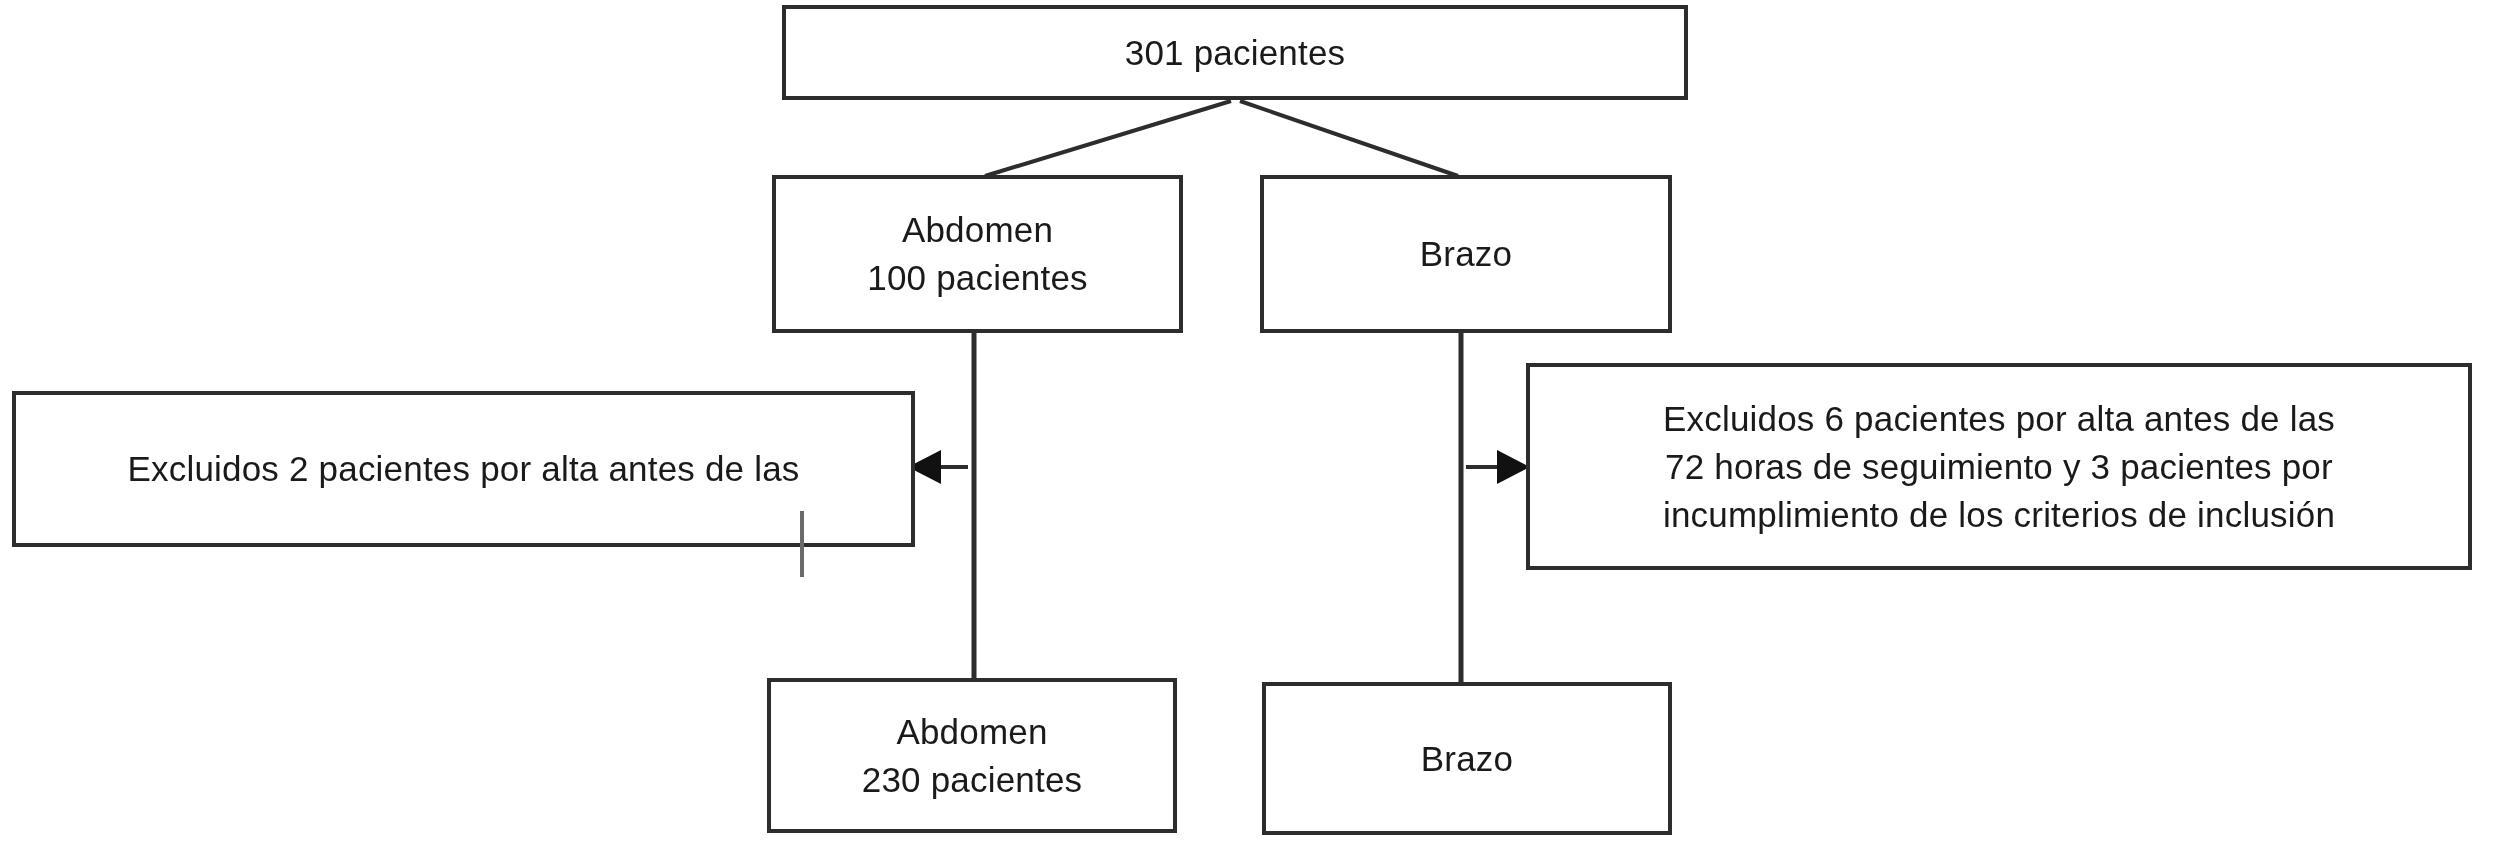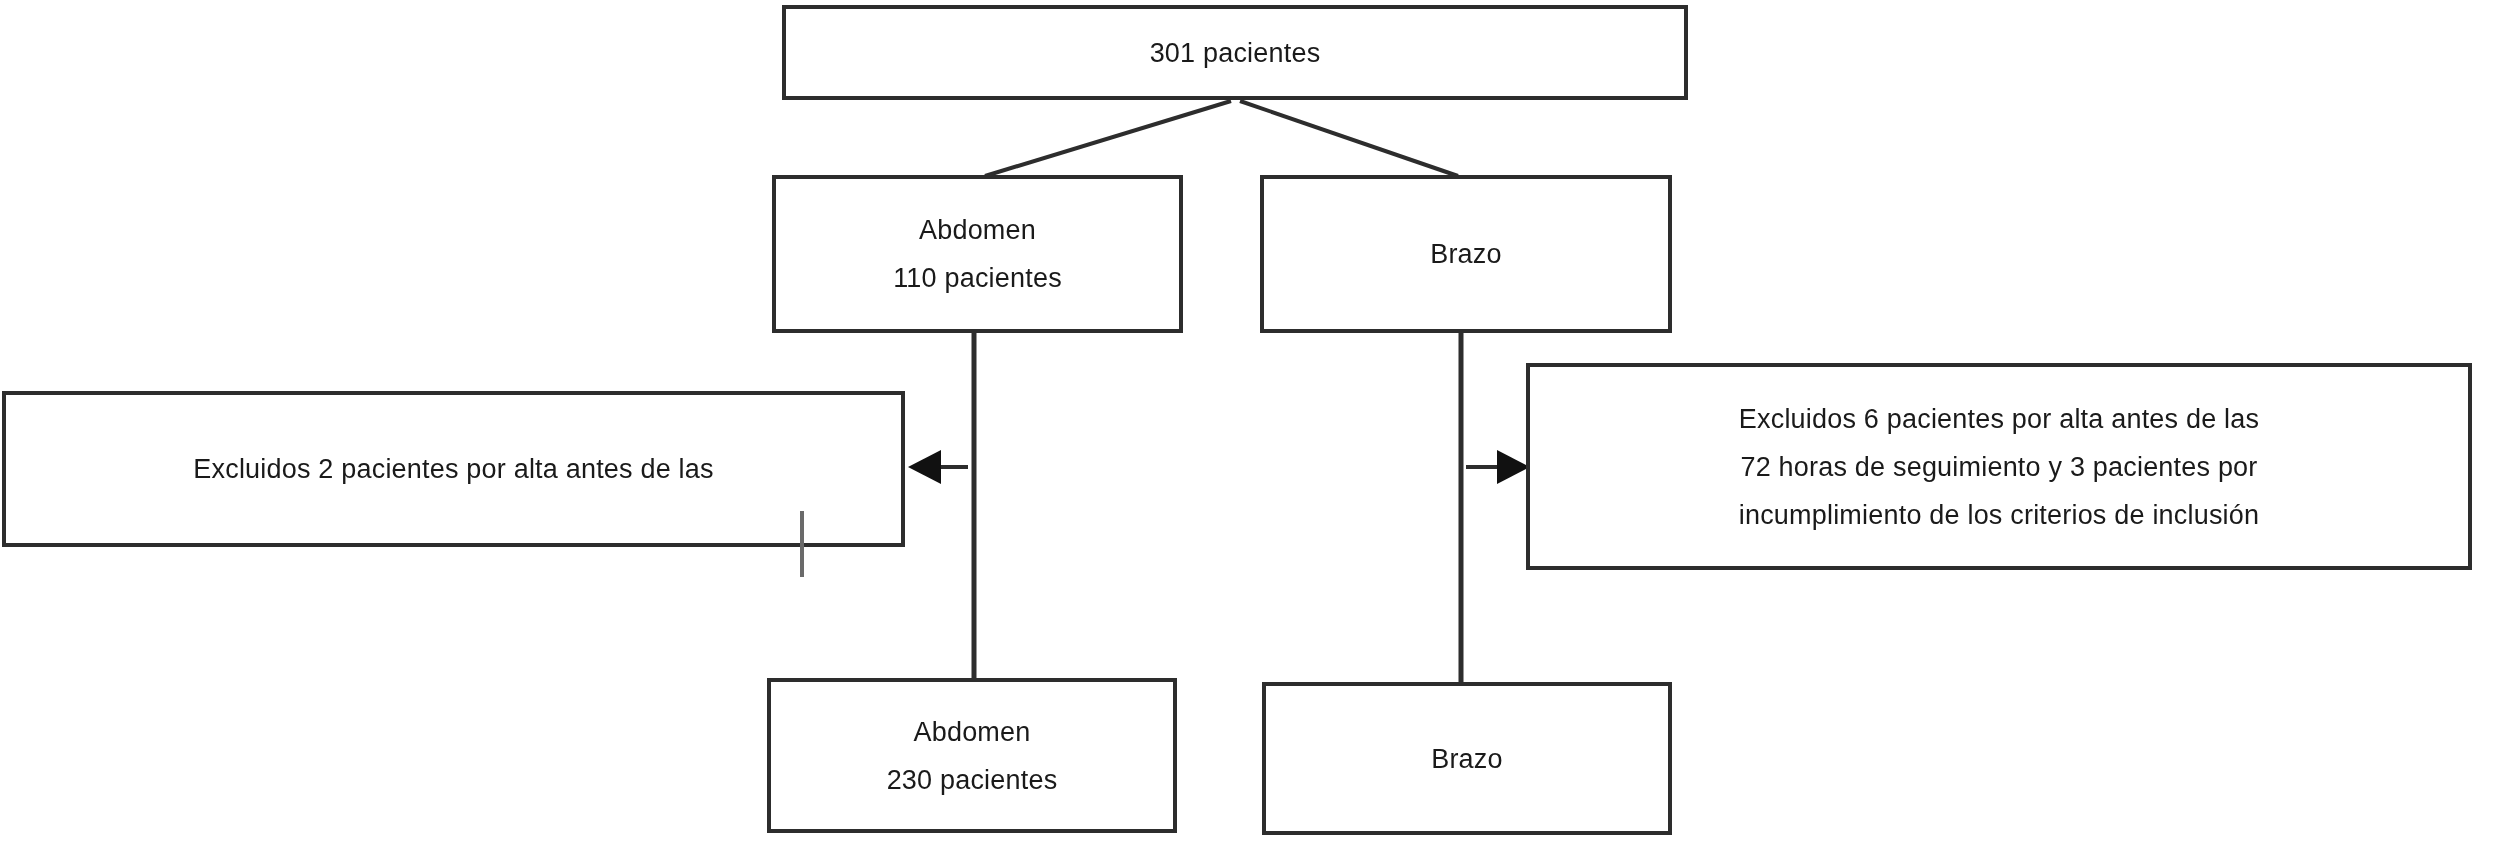--- a/index.html
+++ b/index.html
@@ -26,29 +26,29 @@
   .flow-box {
     position: absolute;
     box-sizing: border-box;
     border: 4px solid #2d2d2d;
     background: #ffffff;
     display: flex;
     flex-direction: column;
     align-items: center;
     justify-content: center;
     text-align: center;
-    font-size: 27px;
+    font-size: 35px;
     line-height: 48px;
     color: #1a1a1a;
     letter-spacing: 0.2px;
   }
   .box-total     { left: 782px;  top: 5px;   width: 906px; height: 95px;  }
   .box-abd1      { left: 772px;  top: 175px; width: 411px; height: 158px; }
   .box-brz1      { left: 1260px; top: 175px; width: 412px; height: 158px; }
-  .box-excl-l    { left: 2px;    top: 391px; width: 903px; height: 156px; }
+  .box-excl-l    { left: 12px;    top: 391px; width: 903px; height: 156px; }
   .box-excl-r    { left: 1526px; top: 363px; width: 946px; height: 207px; }
   .box-abd2      { left: 767px;  top: 678px; width: 410px; height: 155px; }
   .box-brz2      { left: 1262px; top: 682px; width: 410px; height: 153px; }
   .line { display: block; }
 </style>
 </head>
 <body>
 
 <div class="canvas">
 
@@ -62,21 +62,21 @@
     <line x1="1466" y1="467" x2="1500" y2="467" stroke="#2d2d2d" stroke-width="4"></line>
     <polygon points="1530,467 1497,450 1497,484" fill="#111111"></polygon>
   </svg>
 
   <div class="flow-box box-total">
     <span class="line">301 pacientes</span>
   </div>
 
   <div class="flow-box box-abd1">
     <span class="line">Abdomen</span>
-    <span class="line">110 pacientes</span>
+    <span class="line">100 pacientes</span>
   </div>
 
   <div class="flow-box box-brz1">
     <span class="line">Brazo</span>
   </div>
 
   <div class="flow-box box-excl-l">
     <span class="line">Excluidos 2 pacientes por alta antes de las</span>
   </div>
 

